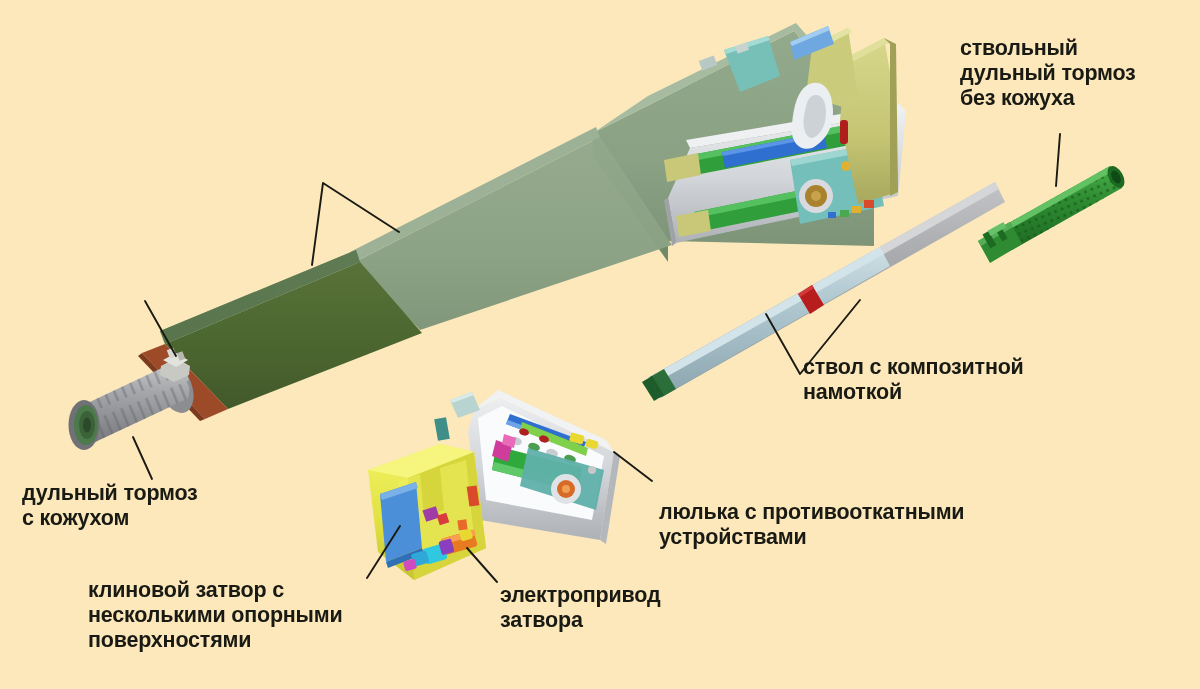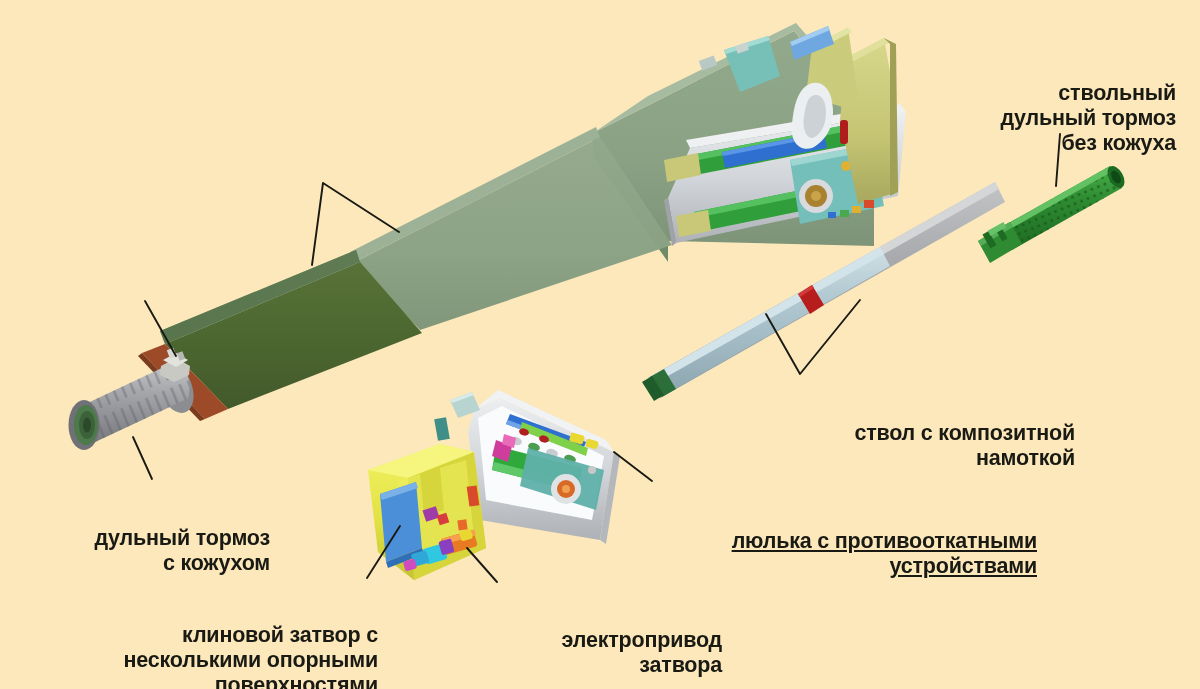--- a/index.html
+++ b/index.html
@@ -19,30 +19,30 @@
   .callout{
     position:absolute;
     font-weight:bold;
     color:#1a1a14;
     font-size:21.5px;
     line-height:1.16;
     letter-spacing:-0.2px;
     white-space:pre-line;
     text-rendering:optimizeLegibility;
   }
-  .c-center{text-align:right;margin-top:45px;}
+  .c-center{text-align:left;}
 
   
   #lbl-shroud      {left:222px; top:157px; width:214px;}
   #lbl-muzzle-ref  {left:22px;  top:248px; width:246px;}
   #lbl-muzzle-br-h {left:22px;  top:481px; width:248px;}
   #lbl-breech-wedge{left:88px;  top:578px; width:290px;}
   #lbl-drive       {left:500px; top:583px; width:222px;}
-  #lbl-cradle      {left:659px; top:484px; width:378px;text-decoration:underline;}
-  #lbl-barrel      {left:803px; top:376px; width:272px;}
+  #lbl-cradle      {left:659px; top:500px; width:378px;}
+  #lbl-barrel      {left:803px; top:355px; width:272px;}
   #lbl-muzzle-br-b {left:960px; top:36px;  width:216px;}
 </style>
 </head>
 <body style="background: rgb(252, 232, 187);">
 
 <div id="stage" style="background: rgb(252, 232, 187);">
 
   <svg id="artwork" viewBox="0 0 1200 689">
     <defs>
       <linearGradient id="gShroudSide" x1="0" y1="0" x2="0" y2="1">

